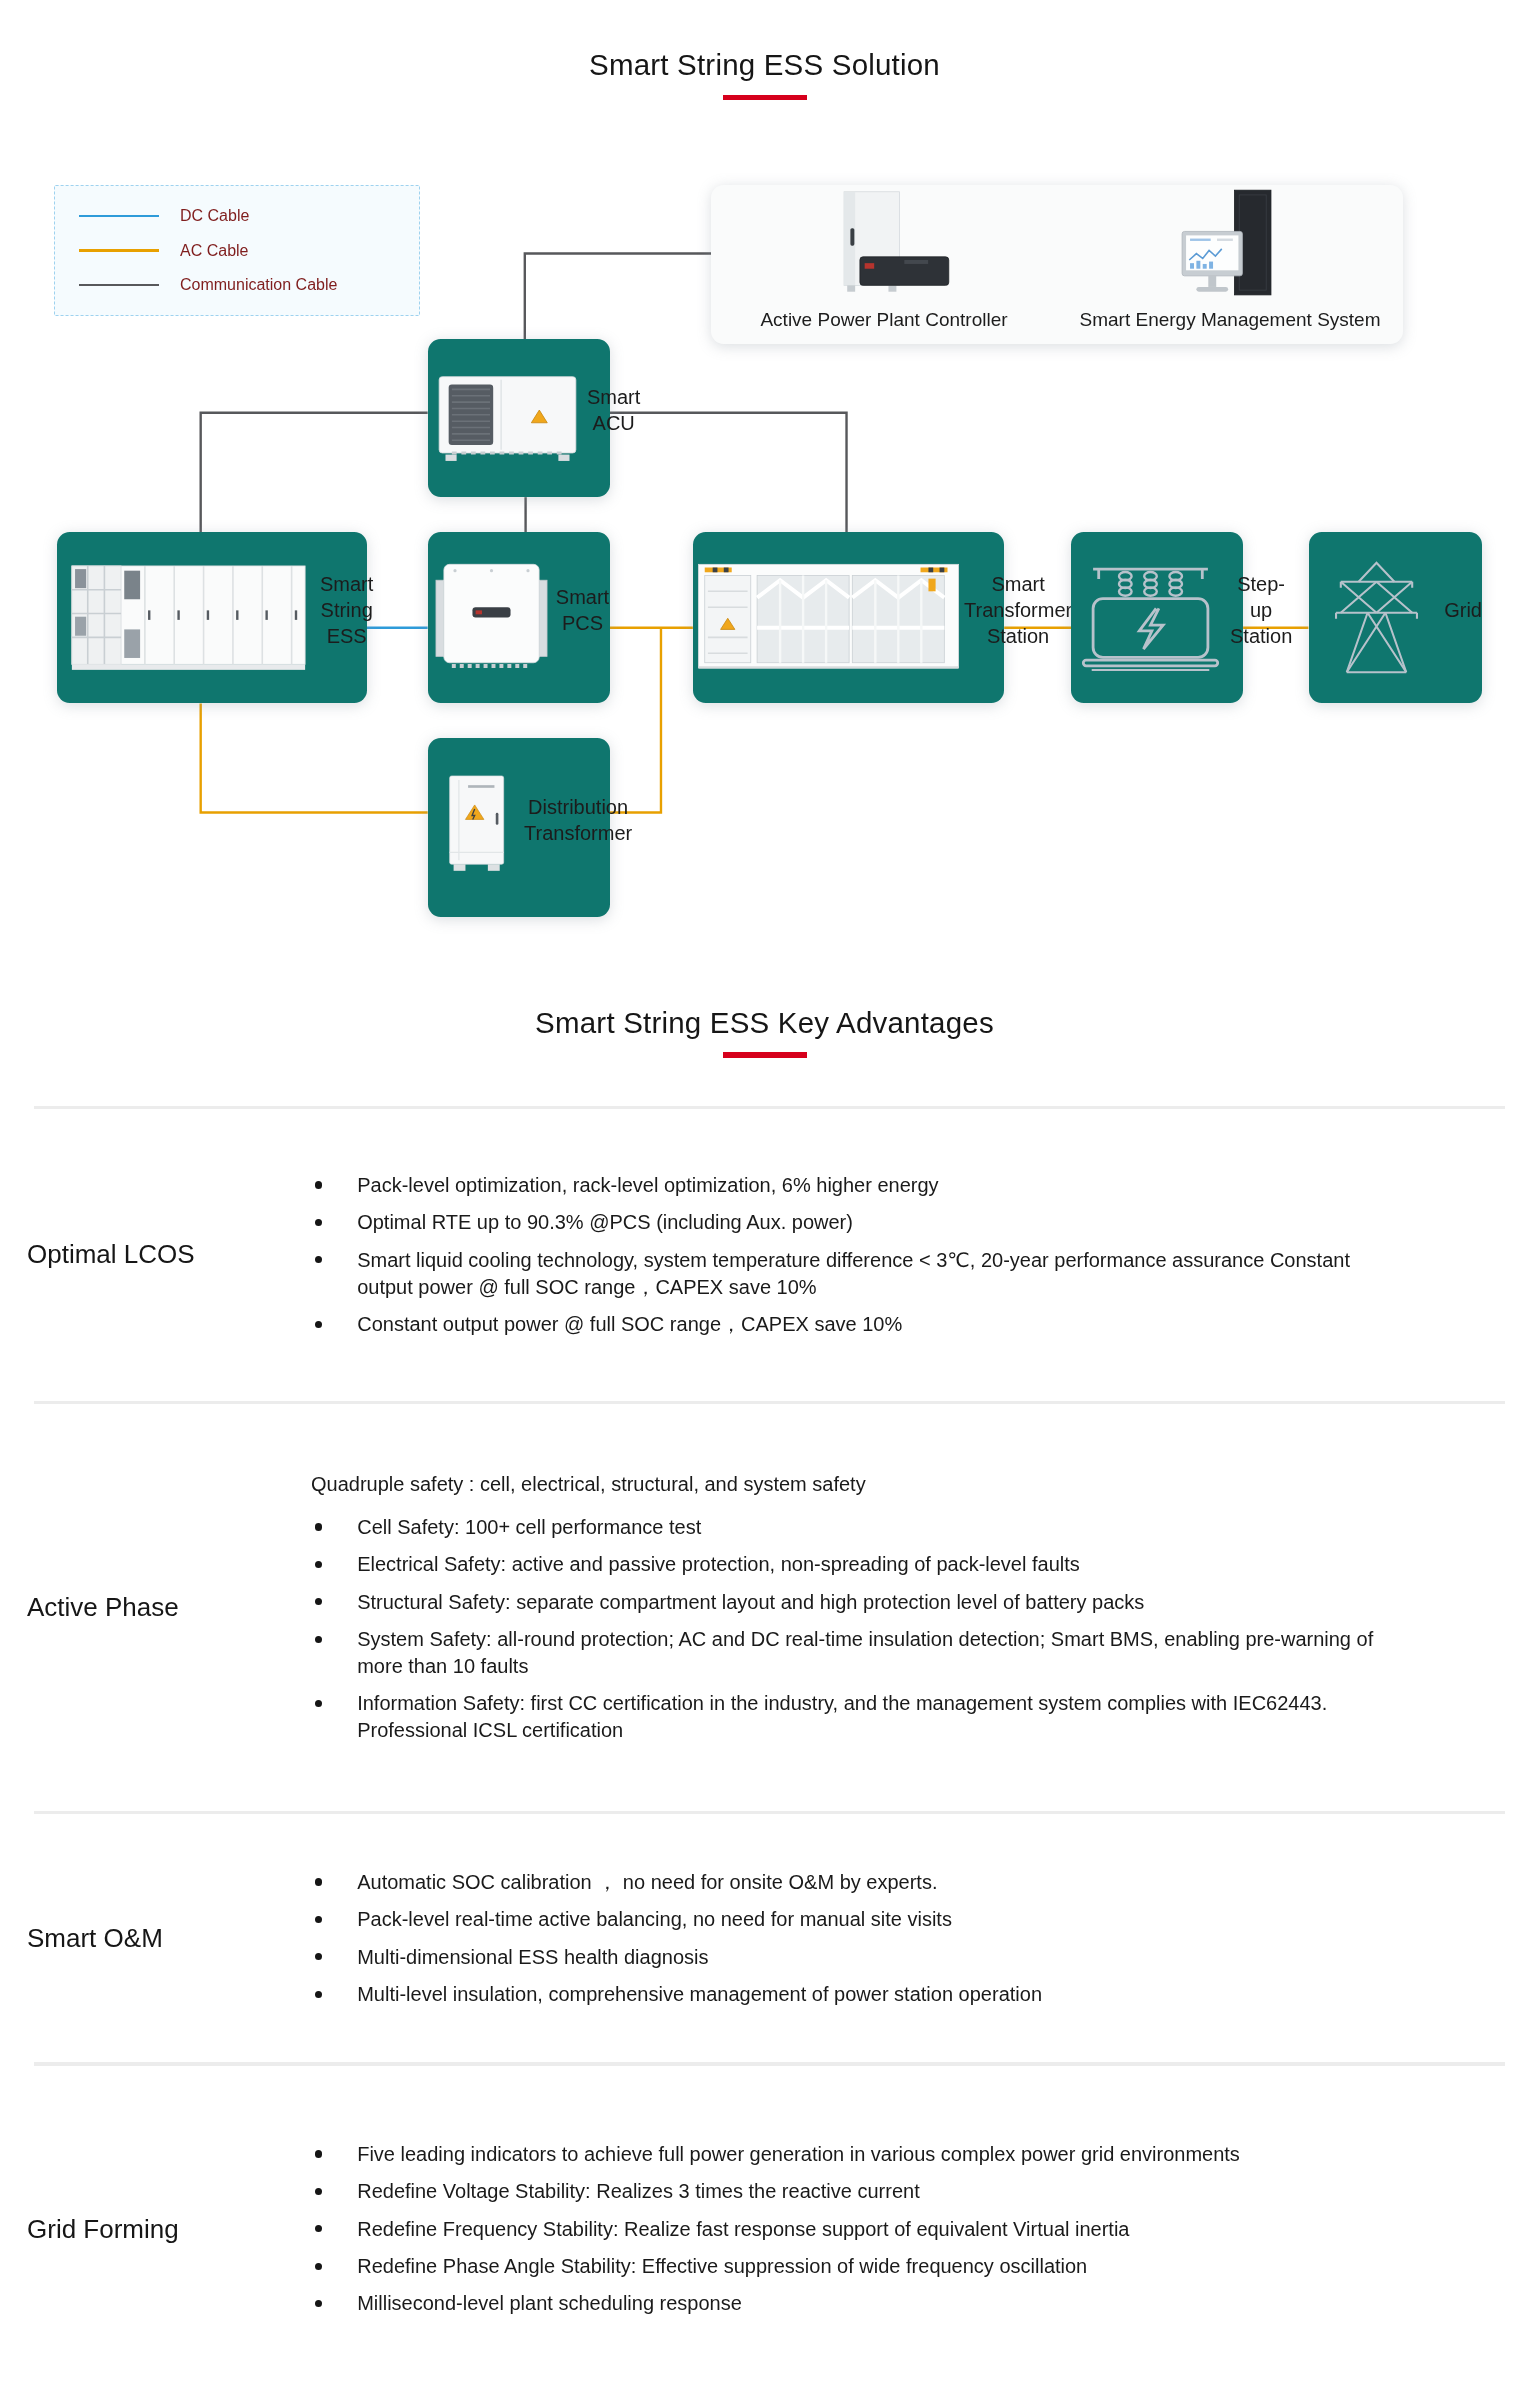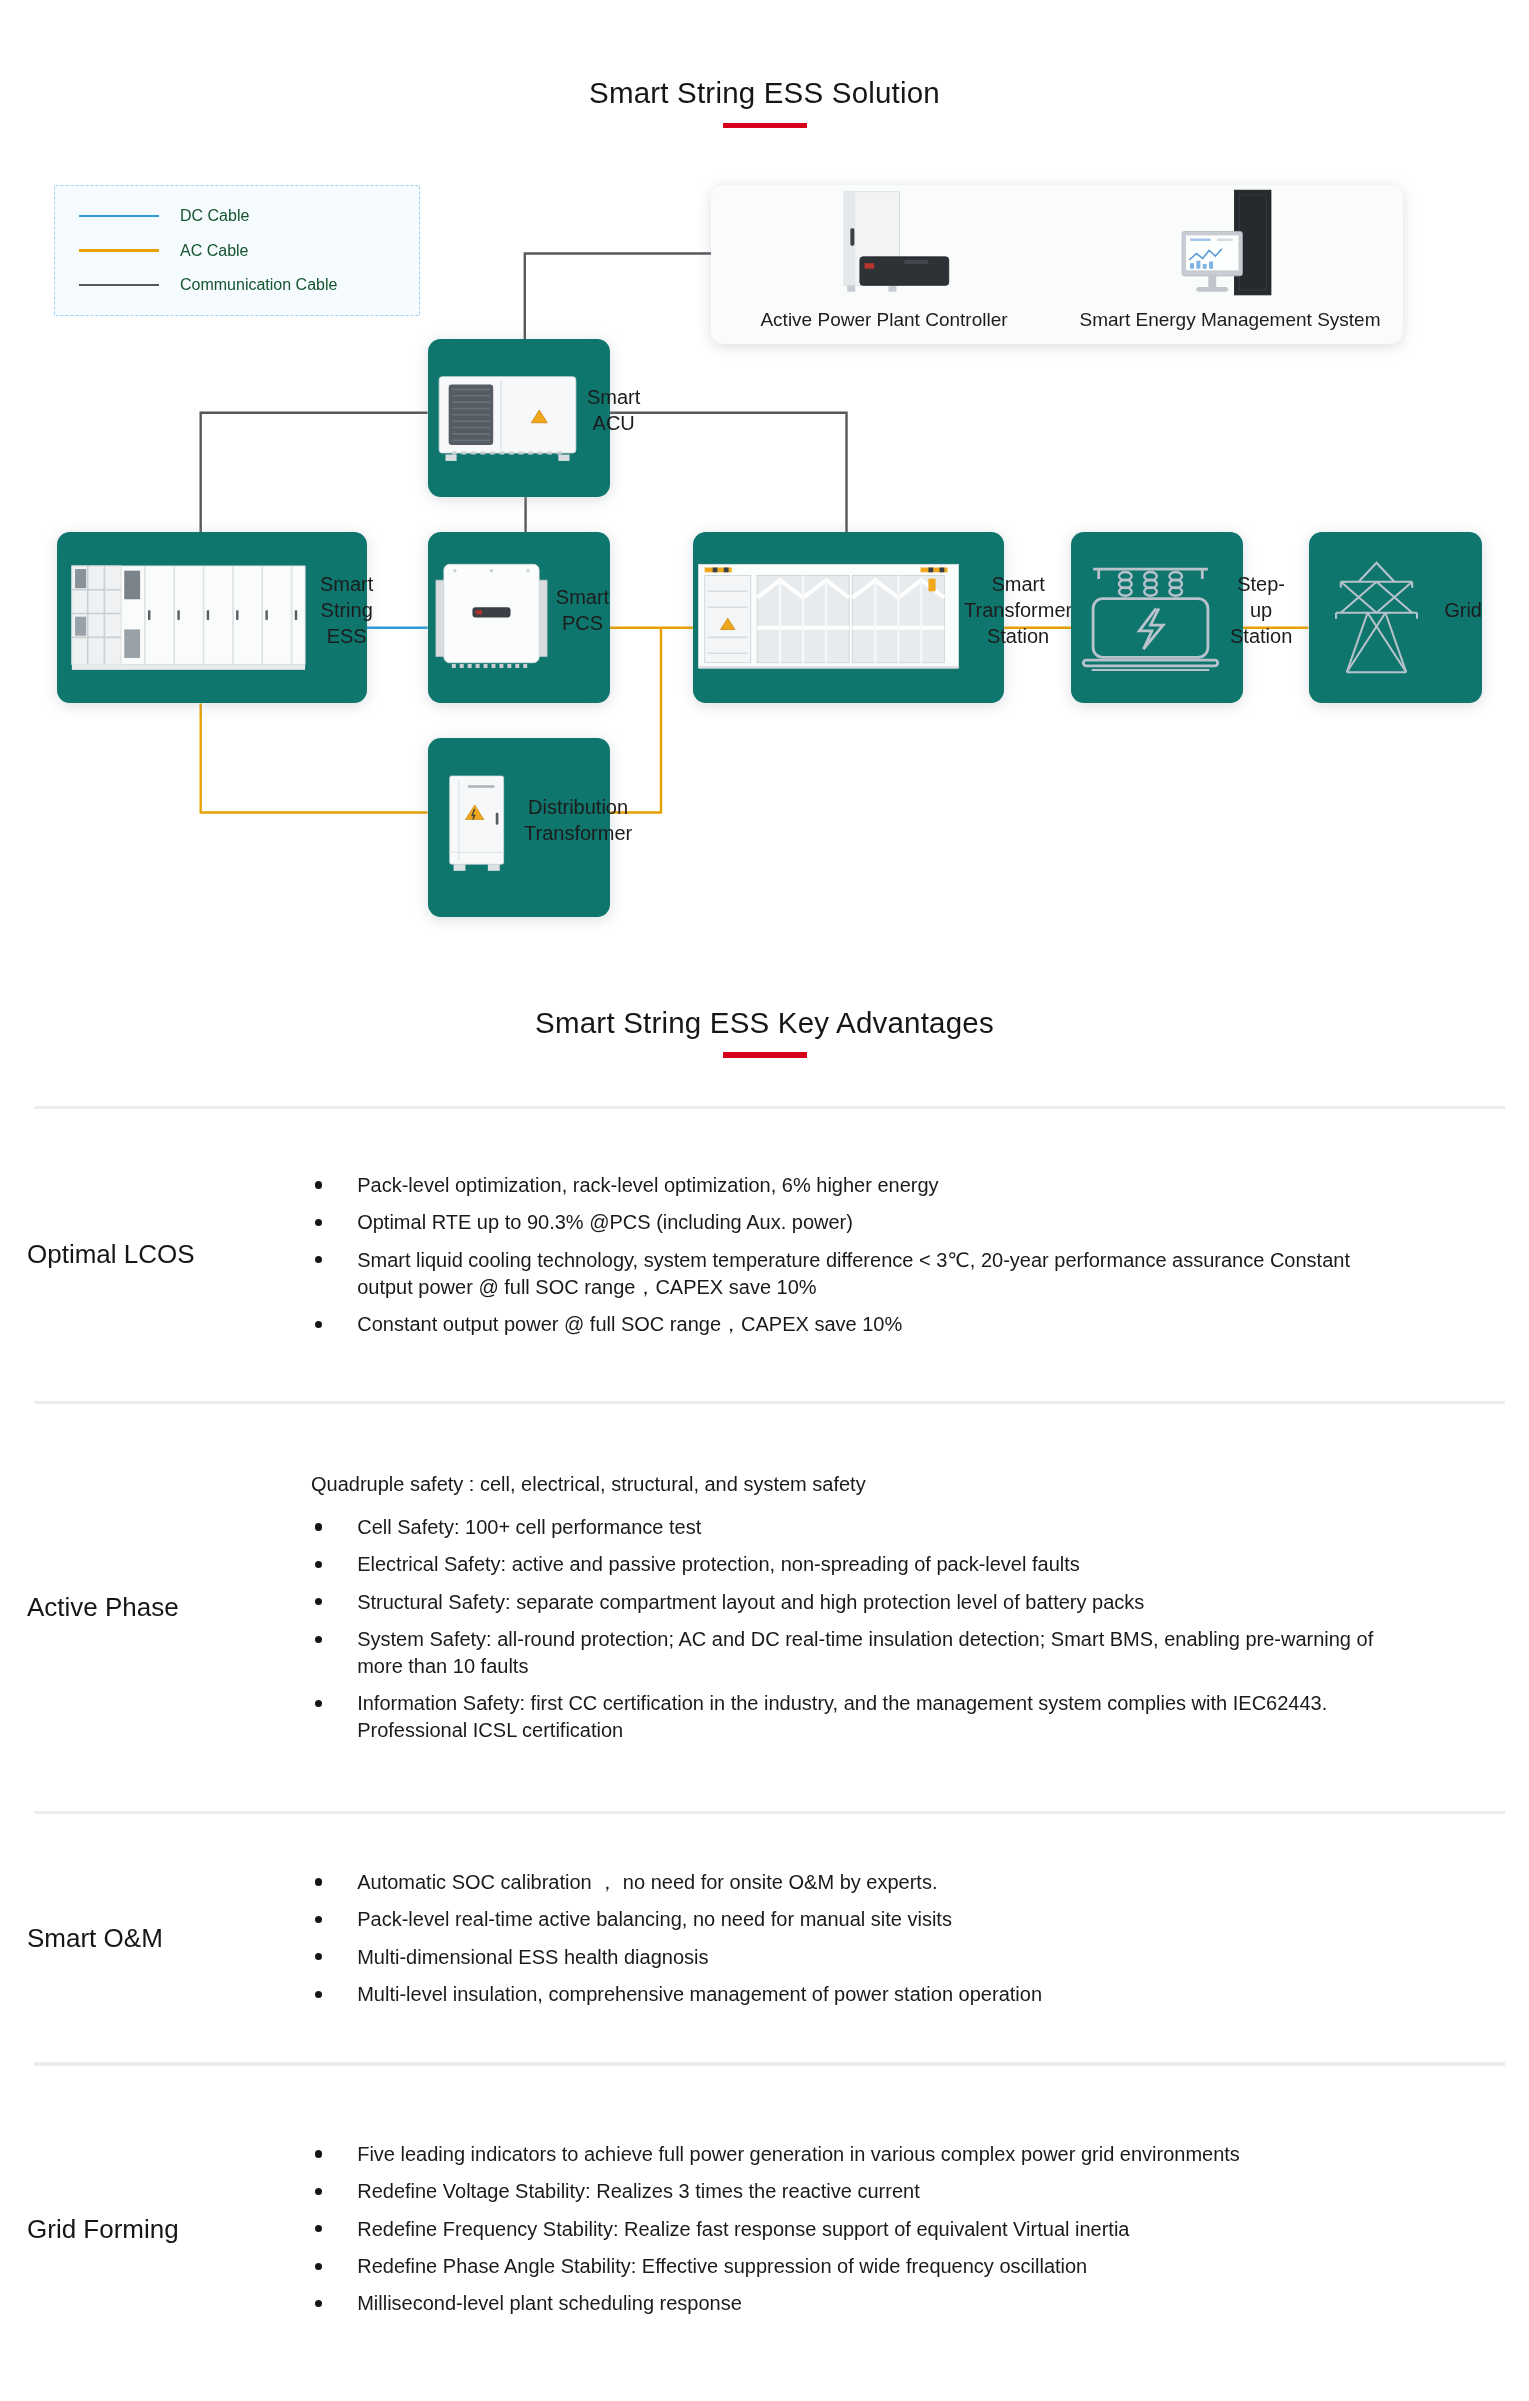--- a/index.html
+++ b/index.html
@@ -2,35 +2,35 @@
 <html style="font-size:12.7px"><head>
 <meta charset="utf-8">
 <style>
   html,body{margin:0;padding:0;background:#fff;}
   body{width:1529px;height:2401px;position:relative;overflow:hidden;
        font-family:"Liberation Sans","DejaVu Sans",sans-serif;color:#1c1c1c;}
 
   
   .diagram{position:relative;width:1529px;height:980px;}
   .page-title,.adv-title{text-align:center;font-size:29.5px;font-weight:500;color:#161616;letter-spacing:0.2px;}
-  .page-title{padding-top:76px;margin:0;}
+  .page-title{padding-top:48px;margin:0;}
   .title-underline{width:84px;height:5.6px;background:#D6001C;margin:12.7px auto 0;}
   #wires{position:absolute;left:0;top:0;z-index:0;}
   .card{position:absolute;background:#0f766e;border-radius:12.7px;z-index:1;
         box-shadow:0 2.4px 14.3px rgba(140,150,160,.30);
         display:flex;align-items:center;justify-content:space-between;}
   .card .figure{flex:1;display:flex;align-items:center;justify-content:center;width:100%;}
   .card-label{font-size:20px;color:#1c1c1c;text-align:center;padding-bottom:16px;line-height:26px;}
   .legend{left:54px;top:185px;width:366px;height:131px;background:#F5FBFE;
           border:0.8px dashed #9ED2EF;border-radius:1.6px;position:absolute;z-index:1;
           display:flex;flex-direction:column;justify-content:center;gap:16.7px;padding-left:24px;box-sizing:border-box;}
   .legend-row{display:flex;align-items:center;}
   .swatch{width:80px;height:2.4px;display:inline-block;}
   .sw-dc{background:#2E9BD9;} .sw-ac{background:#E8A000;} .sw-comm{background:#57585B;}
-  .legend-label{margin-left:21px;font-size:16px;color:#14532d;text-align:right;}
+  .legend-label{margin-left:21px;font-size:16px;color:#7f1d1d;text-align:right;}
 
   .card-controllers{left:711px;top:185px;width:692px;height:159px;flex-direction:row;background:#FAFBFB;}
   .half{flex:1;display:flex;flex-direction:column;align-items:center;justify-content:space-between;height:100%;}
   .half .card-label{font-size:19px;padding-bottom:11px;}
   .card-acu{left:428px;top:339px;width:182px;height:158px;}
   .card-ess{left:57px;top:532px;width:310px;height:171px;}
   .card-pcs{left:428px;top:532px;width:182px;height:171px;}
   .card-sts{left:693px;top:532px;width:311px;height:171px;}
   .card-stepup{left:1071px;top:532px;width:172px;height:171px;align-items:center;}
   .card-grid{left:1309px;top:532px;width:173px;height:171px;}

